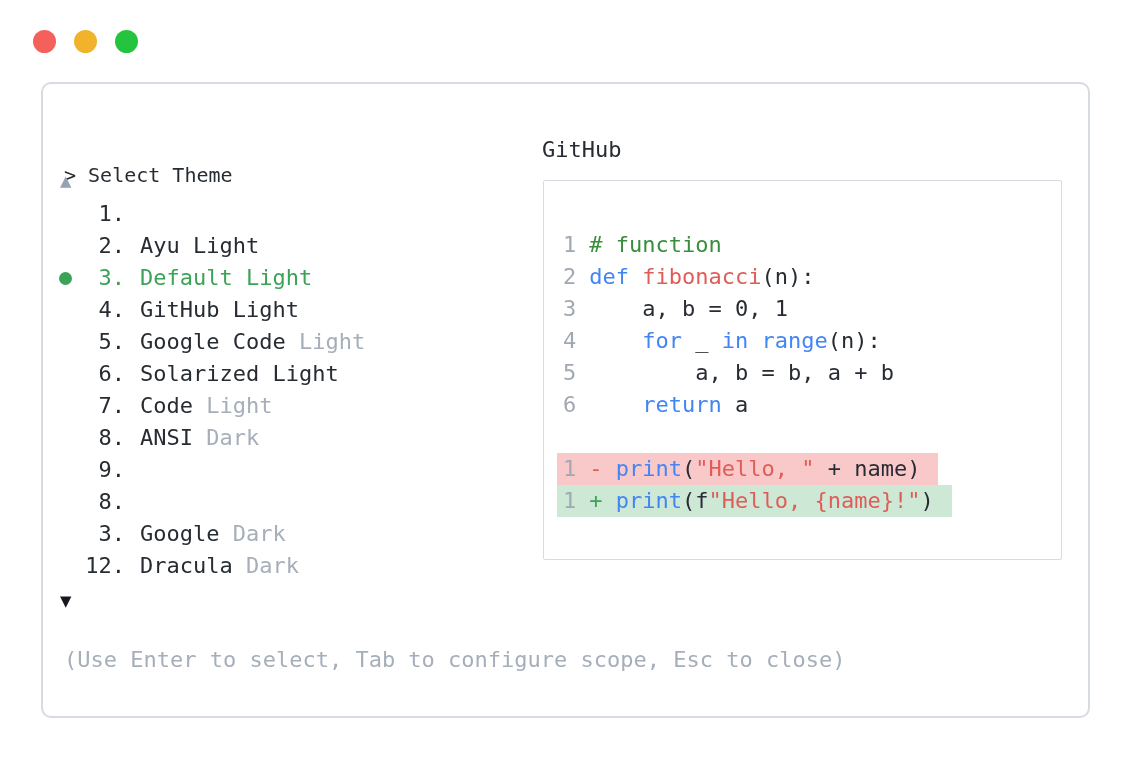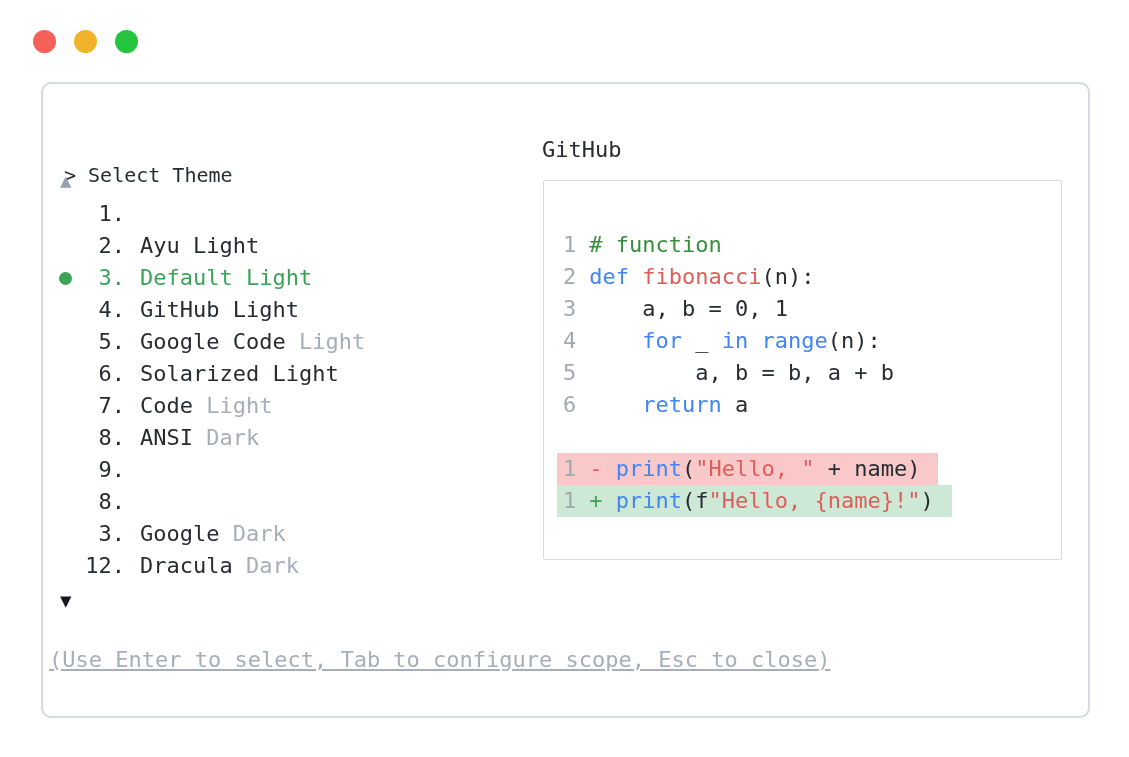--- a/index.html
+++ b/index.html
@@ -41,22 +41,22 @@
   .theme-row{display:flex;align-items:center;line-height:32px;font-size:22px;
     color:var(--text-dark);white-space:pre;}
   .theme-row .marker{display:inline-block;width:26px;height:32px;position:relative;}
   .theme-row.selected{color:var(--accent-green);}
   .theme-row.selected .marker::after{content:"";position:absolute;left:0;top:9.5px;
     width:13px;height:13px;border-radius:50%;background:var(--accent-green);}
   .theme-row .num{display:inline-block;width:40px;text-align:right;}
   .theme-row .name{padding-left:15px;}
   .theme-row .part.muted{color:var(--muted-gray);}
 
-  .hint{position:absolute;left:6px;top:560px;font-size:22px;line-height:32px;
-    color:var(--muted-gray);white-space:pre;text-decoration:underline;}
+  .hint{position:absolute;left:21px;top:560px;font-size:22px;line-height:32px;
+    color:var(--muted-gray);white-space:pre;}
 
   .preview-title{position:absolute;left:499px;top:50px;font-size:22px;line-height:32px;
     color:var(--text-dark);}
   .preview-box{position:absolute;left:500px;top:96px;width:519px;height:380px;
     border:1.5px solid var(--border-gray);border-radius:2px;background:#fff;overflow:hidden;}
   .code{padding:48px 0 0 19px;font-size:22px;line-height:32px;color:var(--text-dark);}
   .code-line{white-space:pre;height:32px;}
   .code-line .ln{display:inline-block;color:var(--line-number-gray);margin-right:13px;}
   .code-line.removed,.code-line.added{display:block;width:fit-content;
     margin-left:-6px;padding:0 18px 0 6px;}

